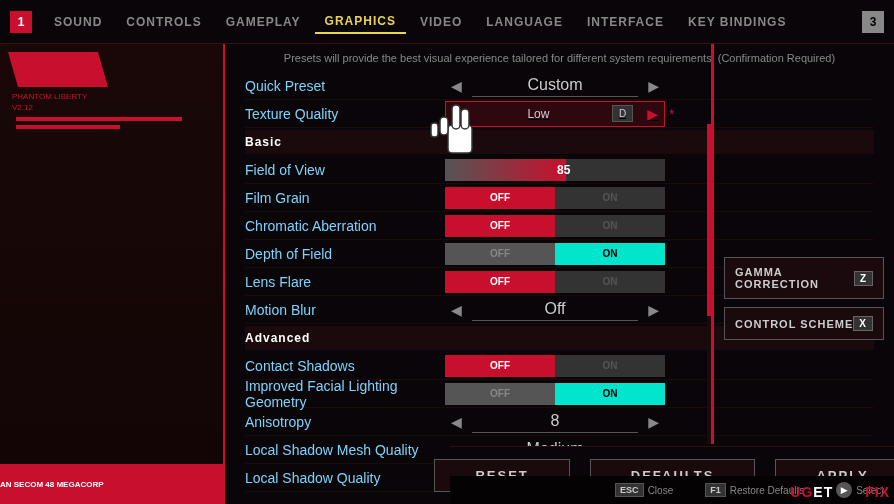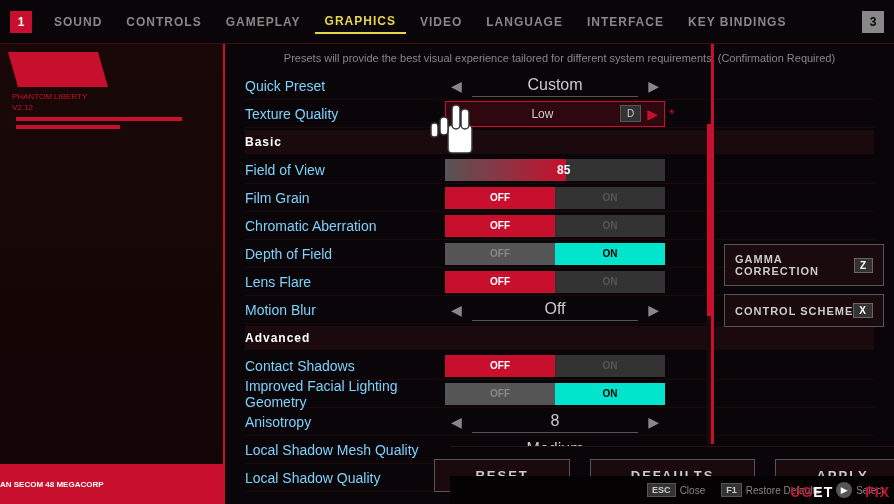--- a/index.html
+++ b/index.html
@@ -259,24 +259,25 @@
       padding: 5px 0;
       margin: 2px 0;
       letter-spacing: 1px;
     }
 
     
     .texture-quality-control {
       display: flex;
       align-items: center;
       width: 100%;
-      gap: 4px;
+      gap: 12px;
       background: rgba(200, 16, 46, 0.2);
       border: 1px solid #c8102e;
       padding: 2px 4px;
+      text-decoration: underline;
     }
 
     .texture-arrow {
       color: #c8102e;
       font-size: 14px;
       cursor: pointer;
       padding: 2px;
     }
 
     .texture-value {
@@ -305,21 +306,21 @@
       flex: 1;
       height: 22px;
       background: linear-gradient(90deg, #555 0%, #c8102e 60%, #333 60%);
       position: relative;
     }
 
     
     .right-panels {
       position: absolute;
       right: 10px;
-      top: 200px;
+      top: 213px;
       width: 160px;
       display: flex;
       flex-direction: column;
       gap: 8px;
     }
 
     .side-panel-btn {
       background: #1a0a0e;
       border: 1px solid #555;
       color: #ccc;
@@ -375,21 +376,21 @@
       position: absolute;
       bottom: 0;
       right: 0;
       left: 225px;
       height: 28px;
       background: #050203;
       display: flex;
       align-items: center;
       justify-content: flex-end;
       padding: 0 10px;
-      gap: 16px;
+      gap: 32px;
     }
 
     .hint-item {
       display: flex;
       align-items: center;
       gap: 4px;
       color: #888;
       font-size: 10px;
     }
 

